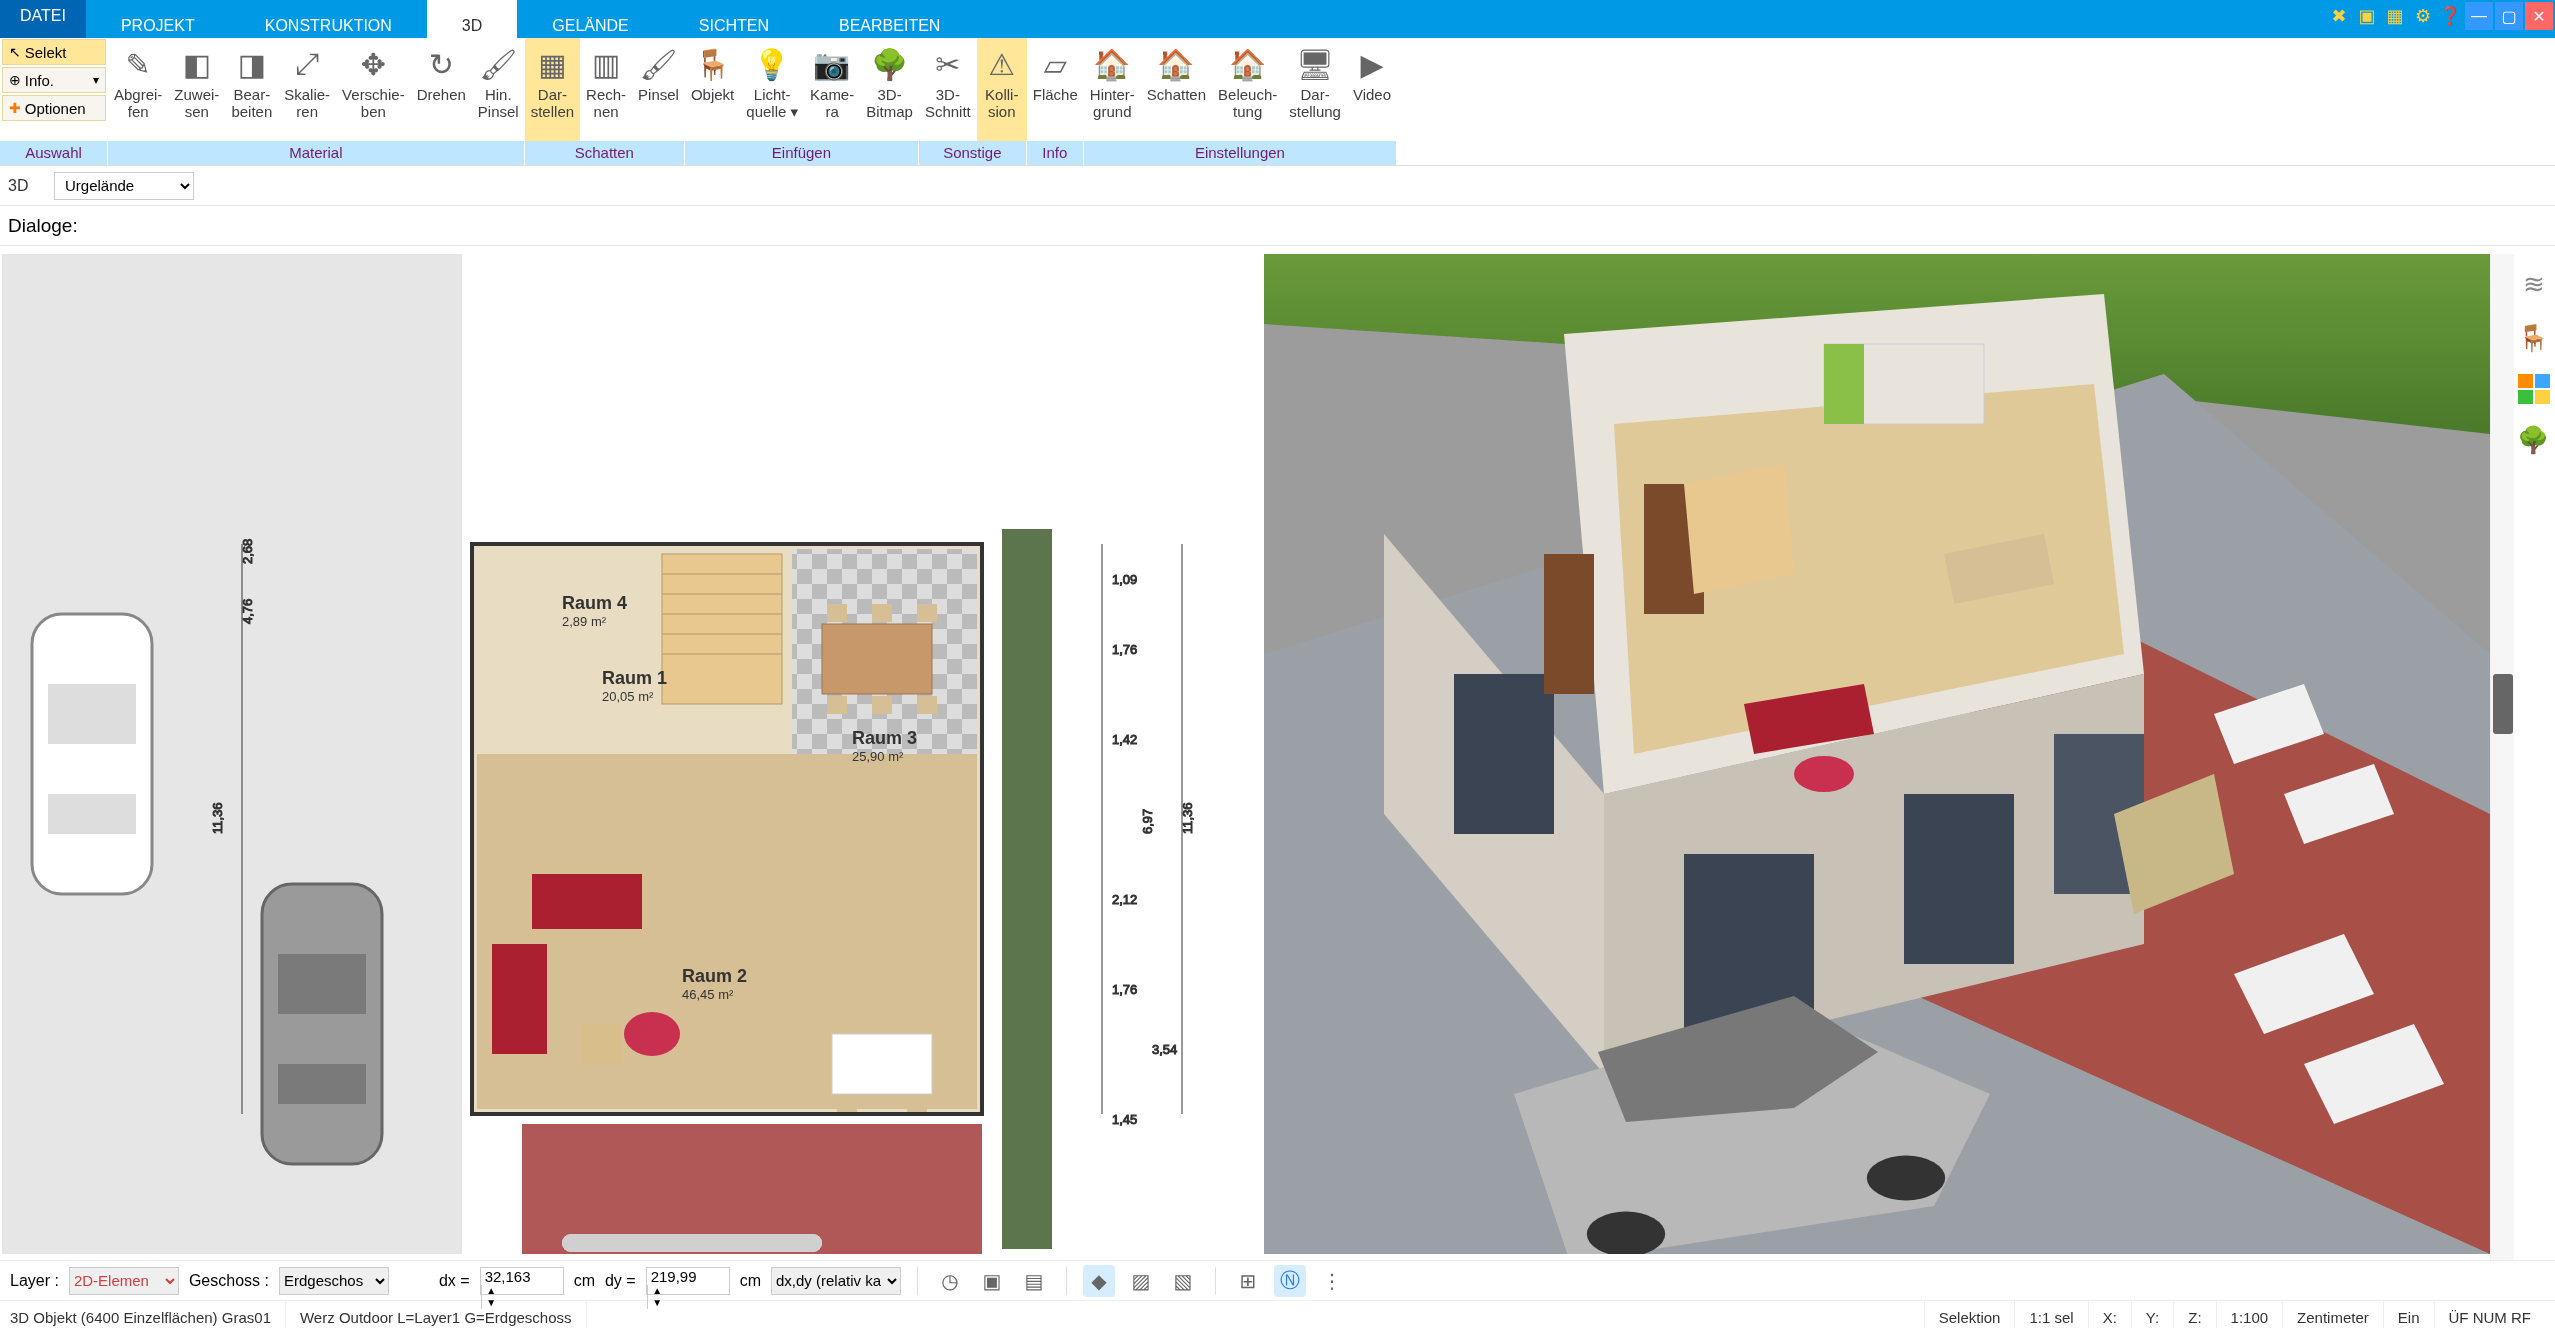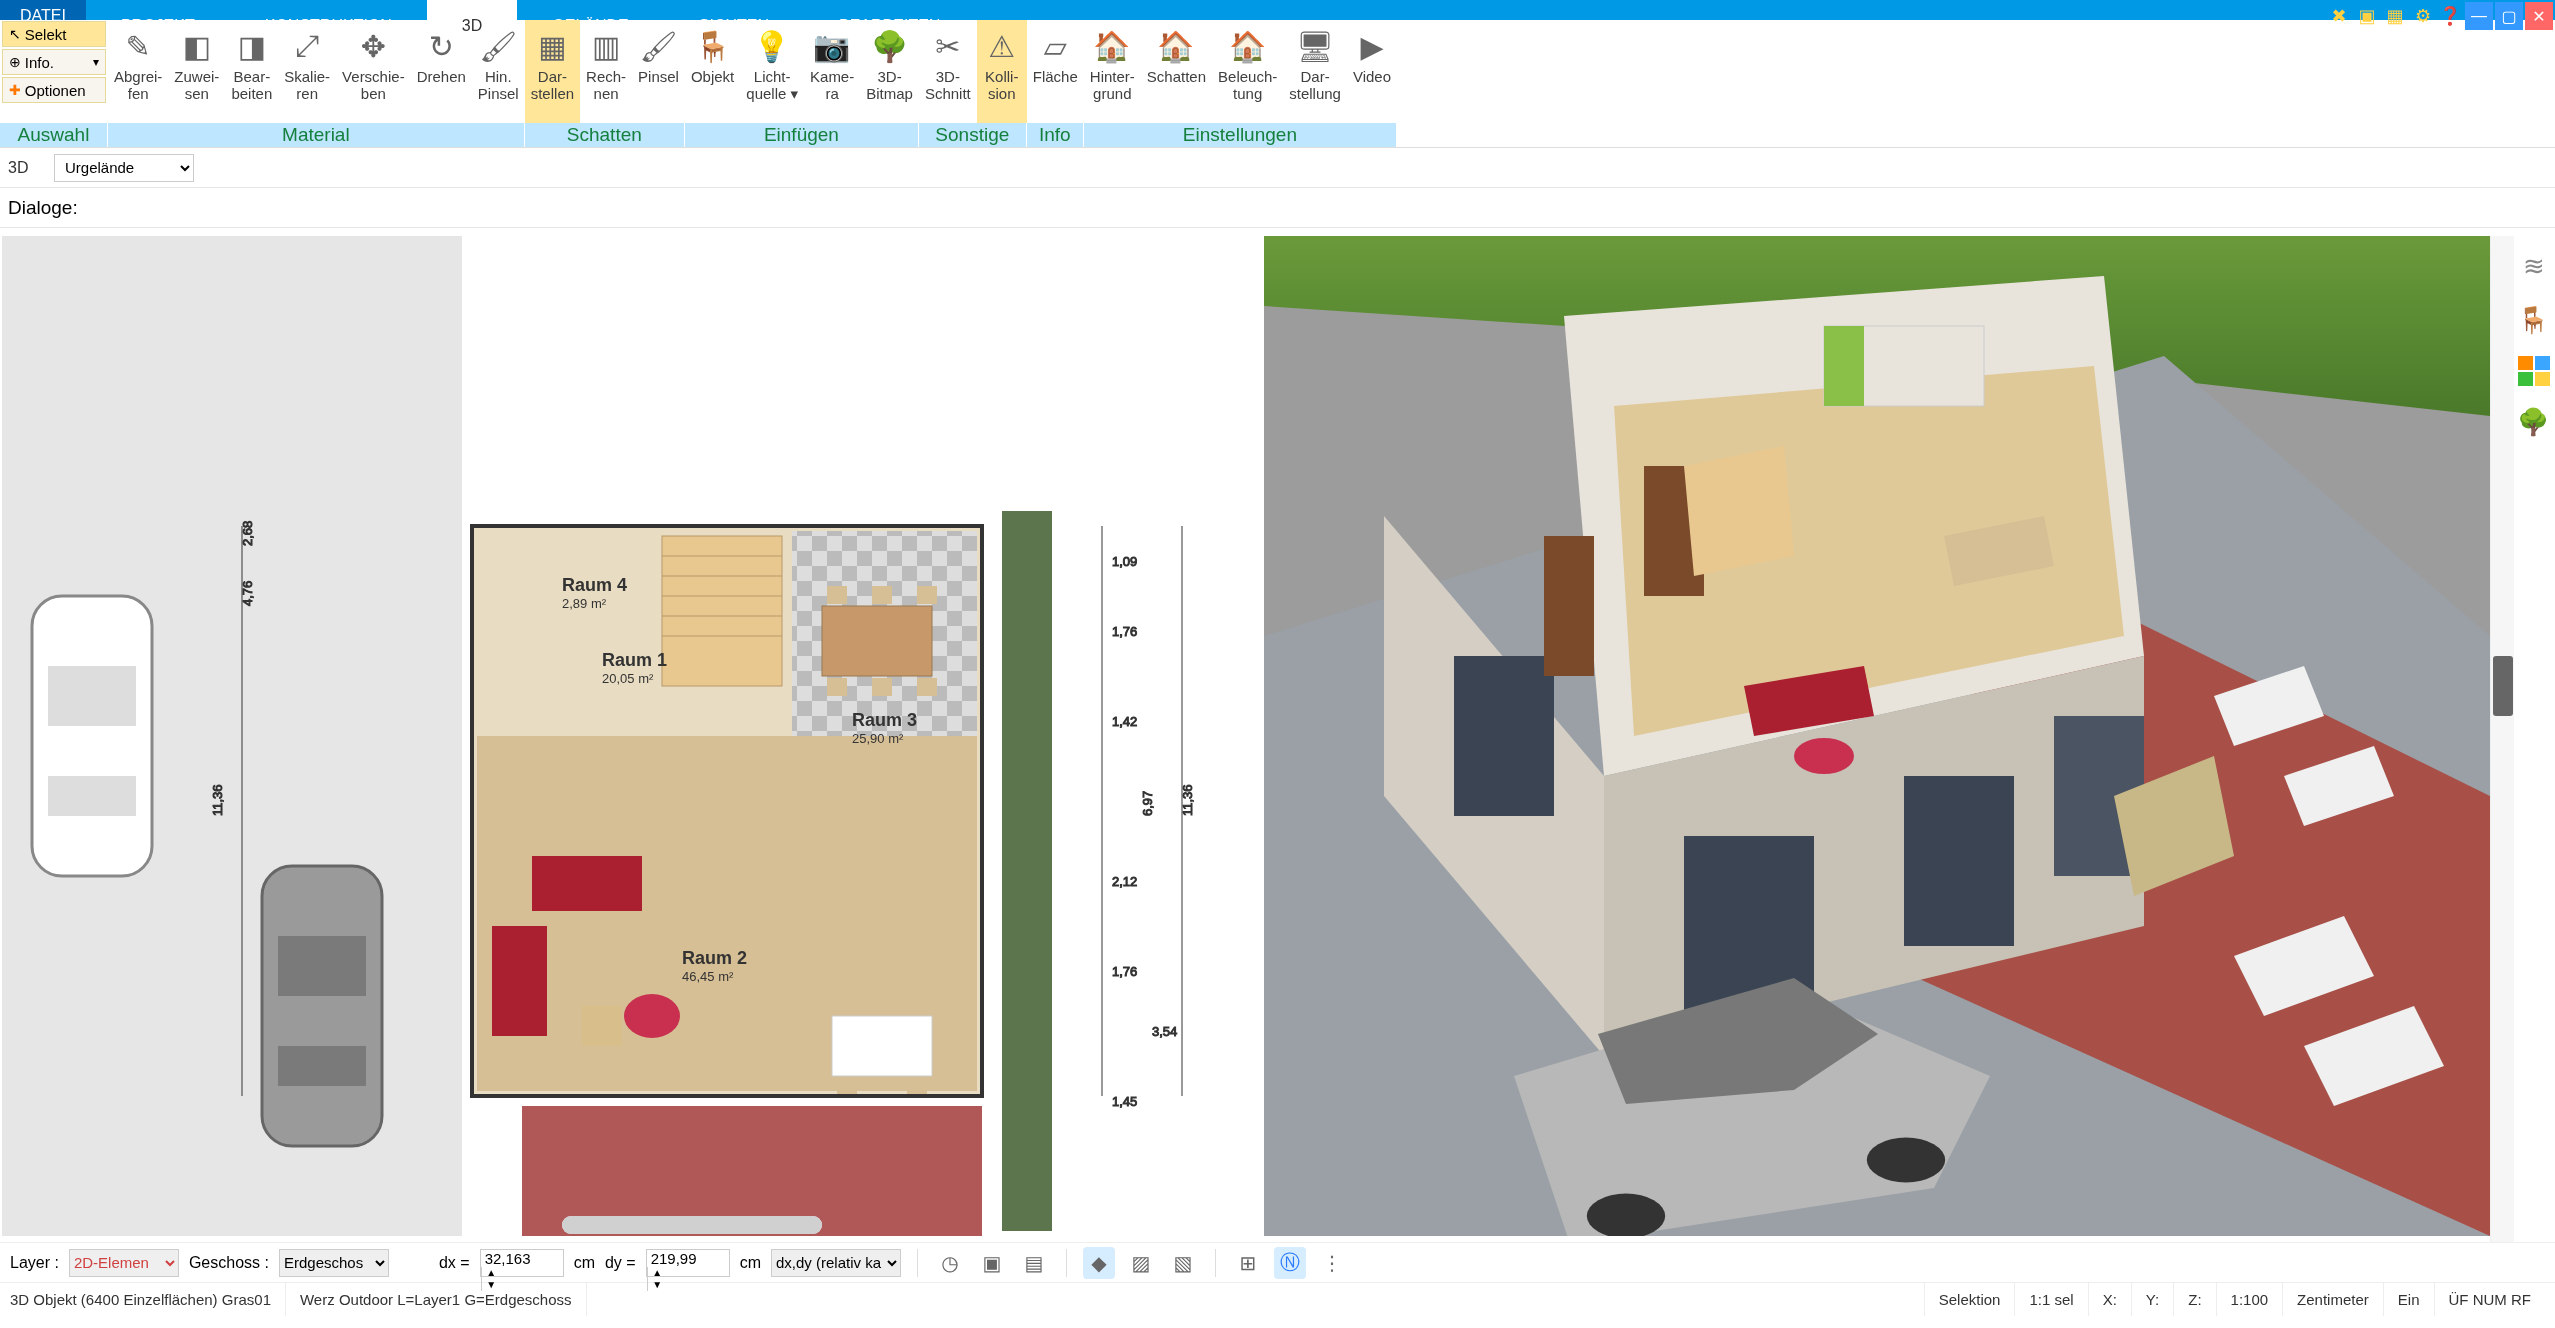--- a/index.html
+++ b/index.html
@@ -1,33 +1,33 @@
 <!DOCTYPE html>
 <html><head>
 <meta charset="utf-8">
 <style>
 * { margin: 0; padding: 0; box-sizing: border-box; font-family: "Segoe UI", Tahoma, sans-serif; }
 body { width: 2555px; height: 1328px; overflow: hidden; background: #fff; font-size: 19px; }
 
 
-.menubar { height: 20px; background: #0099E6; display: flex; }
+.menubar { height: 38px; background: #0099E6; display: flex; }
 .menubar .tab { padding: 10px 35px; color: #fff; font-size: 16px; line-height: 32px; cursor: pointer; }
 .menubar .tab.dark { background: #0066B3; padding: 0 20px; }
 .menubar .tab.active { background: #fff; color: #333; }
 .menubar .spacer { flex: 1; }
 .menubar .winbtn { width: 28px; height: 28px; margin-top: 2px; margin-right: 2px; display:flex; align-items:center; justify-content:center; color:#fff; font-size:16px; cursor:pointer;}
 .menubar .winbtn.blue { background: #3399FF; }
 .menubar .winbtn.close { background: #ff6666; }
 .menubar .ticon { width:28px; height:28px; margin-top:2px; display:flex;align-items:center;justify-content:center; color:#ffd040; font-size:18px;}
 
 
 .ribbon { height: 128px; background: #fff; border-bottom: 1px solid #ddd; display: flex; }
 .ribbon .group { display: flex; flex-direction: column; }
 .ribbon .group .tools { display: flex; flex: 1; }
-.ribbon .group .label { height: 24px; background: #BFE6FF; text-align: center; font-size: 19px; line-height: 24px; color: #15803d; border-right: 1px solid #fff;}
+.ribbon .group .label { height: 24px; background: #BFE6FF; text-align: center; font-size: 15px; line-height: 24px; color: #701a75; border-right: 1px solid #fff;}
 .ribbon .tool { display: flex; flex-direction: column; align-items: center; justify-content: flex-start; padding: 4px 6px 2px 6px; cursor: pointer; min-width: 50px; }
 .ribbon .tool.active { background: #FFE699; }
 .ribbon .tool .ticon { height: 44px; display:flex; align-items:center; justify-content:center; font-size:30px; color:#666;}
 .ribbon .tool .tlabel { font-size: 15px; line-height: 17px; text-align: center; color:#404040;}
 
 
 .selpanel { width: 108px; display:flex; flex-direction:column; }
 .selpanel .btn { display:flex; align-items:center; height:26px; padding:0 6px; font-size:15px; background:#f8f4ee; border:1px solid #e6d898; margin:1px 2px; cursor:pointer;}
 .selpanel .btn .ic { margin-right:4px; font-size:14px; }
 

